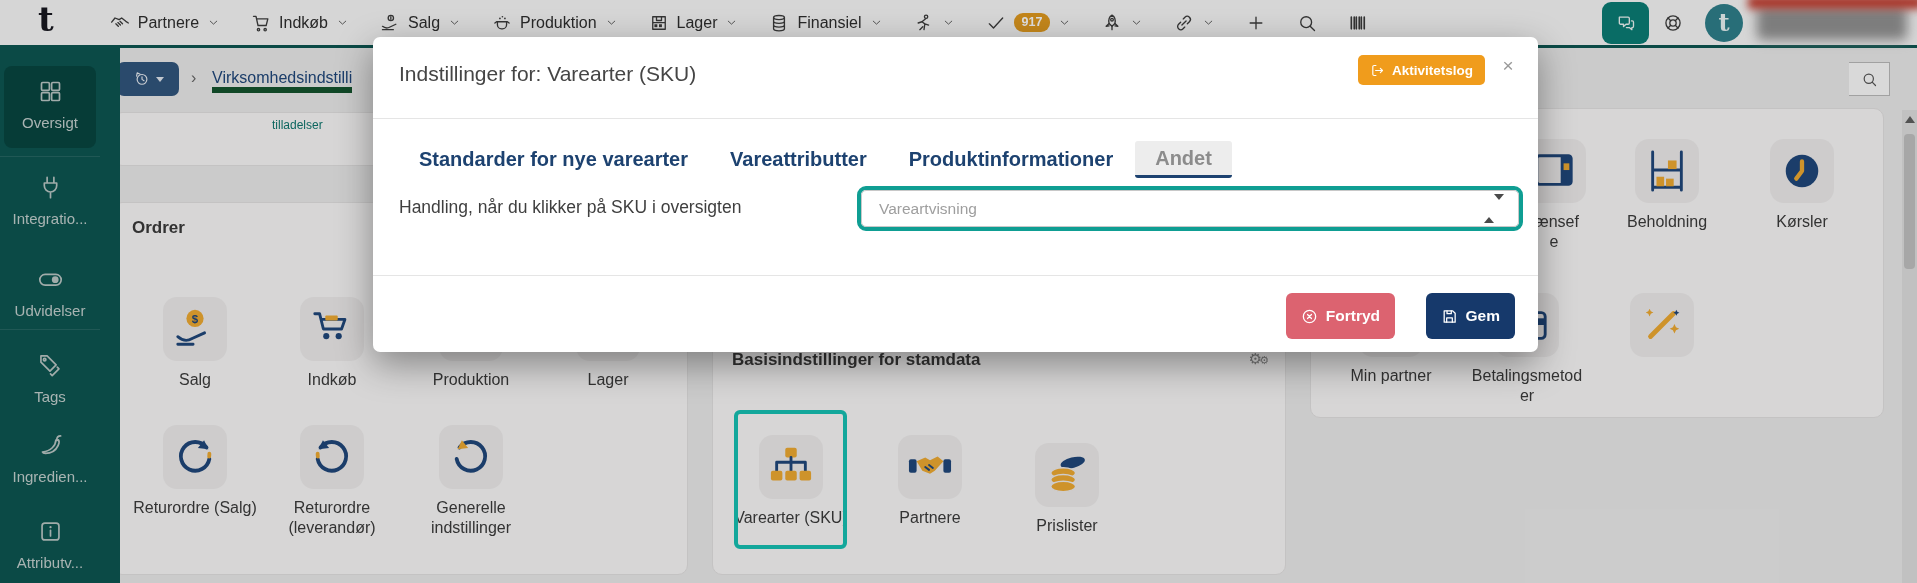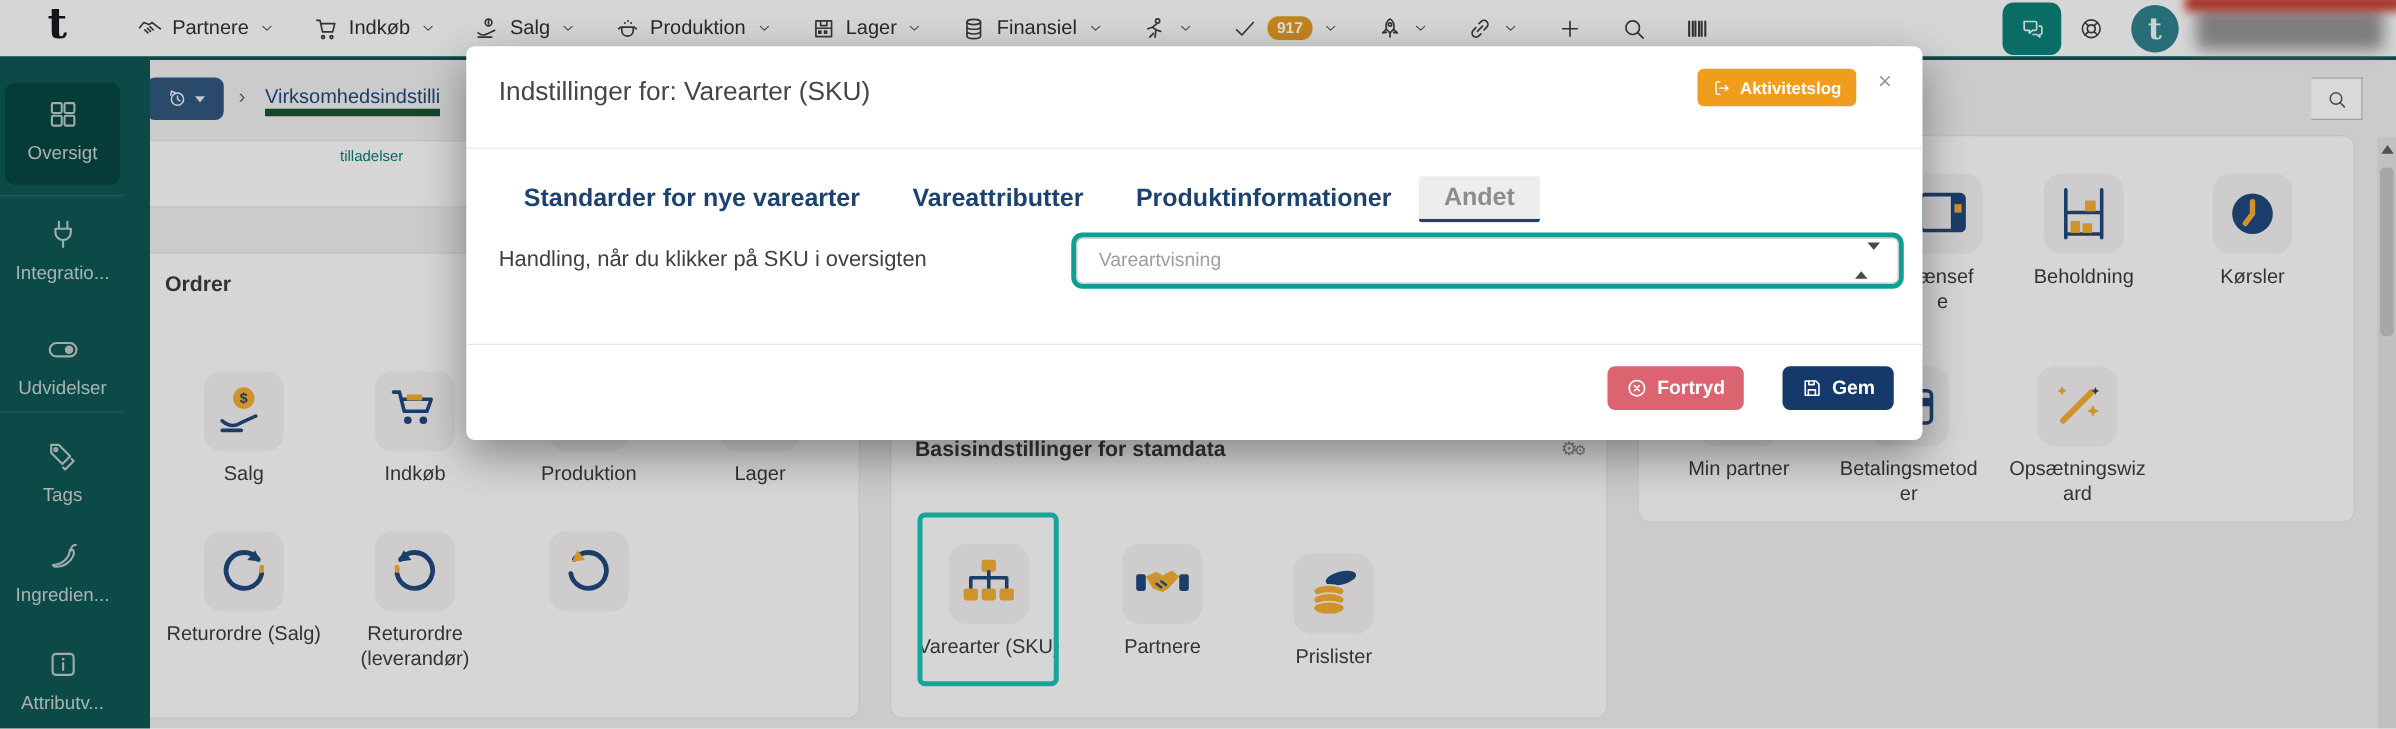--- a/index.html
+++ b/index.html
@@ -77,21 +77,21 @@
 .mdiv{position:absolute;left:0;right:0;border-top:1px solid #e5e5e5}
 .tabs{position:absolute;left:46px;top:104px;height:37px;display:flex;align-items:center;gap:42px}
 .tab{font-size:20px;font-weight:700;color:#1d4270;white-space:nowrap;cursor:pointer}
 .tab.active{height:37px;line-height:34px;background:#ededed;border-radius:3px;border-bottom:3px solid #1d4270;color:#8c8c8c;padding:0 20px;margin:0 -20px}
 .fieldlbl{position:absolute;left:26px;top:160px;font-size:17.5px;color:#3f3f3f}
 .selwrap{position:absolute;left:484px;top:149px;width:666px;height:45px;border:4px solid #0f9e93;border-radius:9px;background:#fff;cursor:pointer}
 .sel{width:100%;height:100%;border:1px solid #c8c8c8;border-radius:5px;display:flex;align-items:center;padding:0 14px 0 17px;color:#9e9e9e;font-size:15.5px}
 .sel .grow{flex:1}
 .tri-up{width:0;height:0;border-left:5px solid transparent;border-right:5px solid transparent;border-bottom:6px solid #4a4a4a;margin-bottom:3px}
 .tri-dn{width:0;height:0;border-left:5px solid transparent;border-right:5px solid transparent;border-top:6px solid #4a4a4a}
-.btn{position:absolute;top:256px;height:35px;border-radius:6px;display:inline-flex;align-items:center;gap:8px;padding:0 15px;color:#fff;font-size:15.5px;font-weight:700;cursor:pointer}
+.btn{position:absolute;top:256px;height:46px;border-radius:6px;display:inline-flex;align-items:center;gap:8px;padding:0 15px;color:#fff;font-size:15.5px;font-weight:700;cursor:pointer}
 .btn svg{width:17px;height:17px;stroke:#fff;fill:none;stroke-width:1.8;stroke-linecap:round;stroke-linejoin:round}
 .btn-cancel{right:143px;background:#dc6370}
 .btn-save{right:23px;background:#16396b}
 </style>
 </head>
 <body>
 
 <div id="app">
 
   <div class="nav">
@@ -377,20 +377,21 @@
         </div>
       <div class="tlbl">Returordre (leverandør)</div>
     </div>
     <div class="tile" style="left:294px;top:222px">
       <div class="tbox">
           <svg viewBox="0 0 46 46">
             <path class="ns" style="stroke-width:4" d="M11 13A15 15 0 1 1 8 25"></path>
             <path class="of" d="M9 15l11-1.5-6.5-8z"></path>
           </svg>
         </div>
+      <div class="tlbl">Generelle indstillinger</div>
     </div>
   </div>
 
   <div class="card" style="left:712px;top:334px;width:574px;height:241px">
     <div class="cardtitle">Basisindstillinger for stamdata</div>
     <div class="gears">⚙<span class="sm">⚙</span></div>
     <div class="hilite" style="left:21px;top:75px;width:113px;height:139px"></div>
     <div class="tile" style="left:14px;top:100px">
       <div class="tbox">
           <svg viewBox="0 0 46 46">
@@ -478,21 +479,20 @@
       <div class="tlbl brk">Betalingsmetoder</div>
     </div>
     <div class="tile brk" style="left:292px;top:184px;width:118px">
       <div class="tbox">
           <svg viewBox="0 0 46 46">
             <path class="os" style="stroke-width:5" d="M11 35L35 11"></path>
             <path class="of" d="M36 22l1.6 3.4L41 27l-3.4 1.6L36 32l-1.6-3.4L31 27l3.4-1.6zM10 6l1.3 2.7L14 10l-2.7 1.3L10 14l-1.3-2.7L6 10l2.7-1.3z"></path>
             <path class="nf" d="M38 7l1 2.2 2.2 1-2.2 1-1 2.2-1-2.2-2.2-1 2.2-1z"></path>
           </svg>
         </div>
-      <div class="tlbl brk">Opsætningswizard</div>
     </div>
   </div>
 
   <div class="dim"></div>
 
   <div class="modal">
     <div class="mtitle">Indstillinger for: Varearter (SKU)</div>
     <div class="actbtn">
       <svg viewBox="0 0 24 24">
           <path d="M9.5 4H6.5a2 2 0 0 0-2 2v12a2 2 0 0 0 2 2h3M9 12h11M16.5 8.5L20 12l-3.5 3.5"></path>

